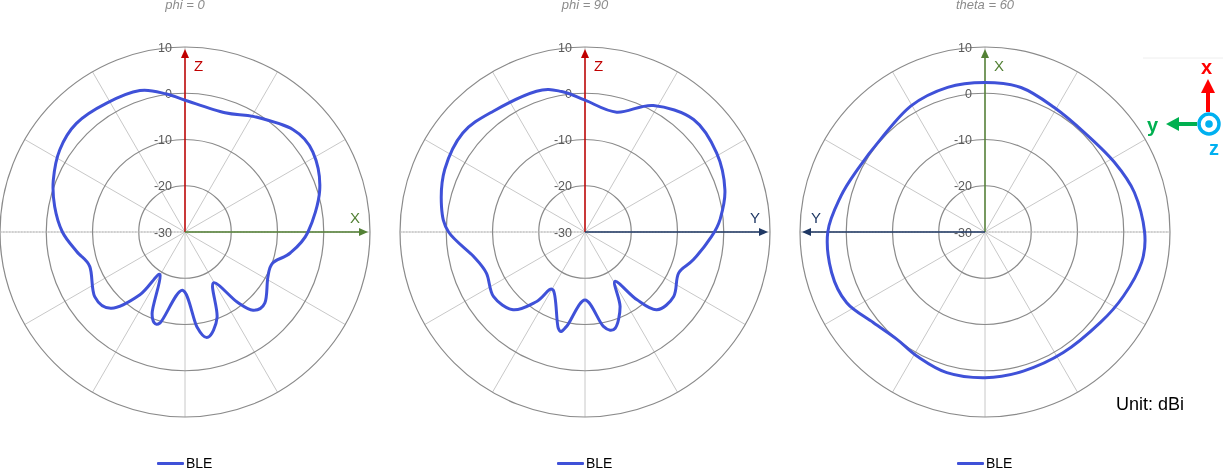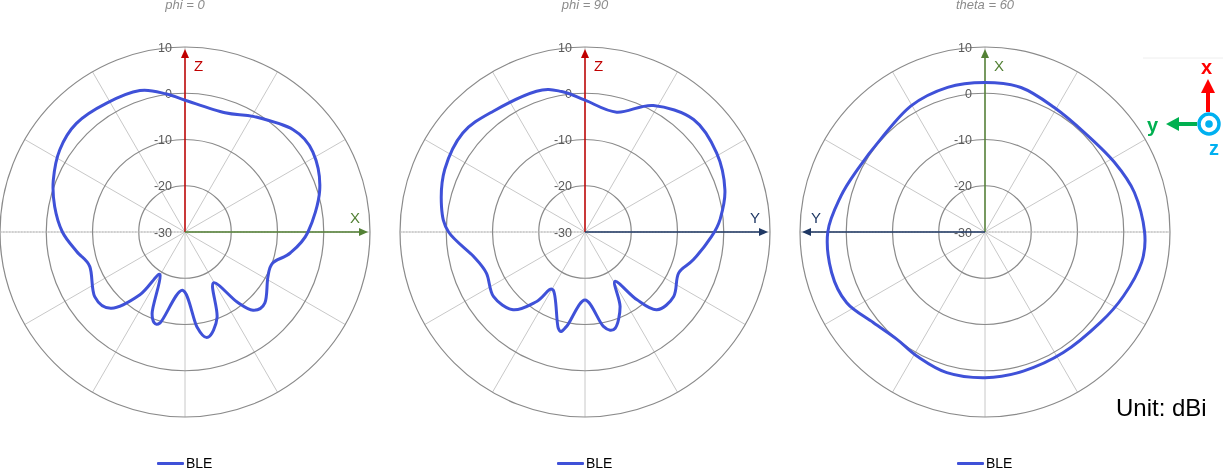--- a/index.html
+++ b/index.html
@@ -1,21 +1,21 @@
 <!DOCTYPE html>
 <html><head>
   <meta charset="utf-8">
   <style>
     html, body { margin: 0; padding: 0; background: #ffffff; }
     body { width: 1223px; height: 469px; overflow: hidden; position: relative; font-family: "Liberation Sans", sans-serif; }
     #stage { position: absolute; left: 0; top: 0; width: 1223px; height: 469px; }
     .title { position: absolute; top: -3px; font-style: italic; font-size: 13px; color: #8c8c8c; transform: translateX(-50%); white-space: nowrap; }
     .legend { position: absolute; top: 455px; display: flex; align-items: center; font-size: 14px; color: #000; }
     .legend .swatch { display: inline-block; width: 27px; height: 3px; background: #3f51d8; margin-right: 2px; border-radius: 1px; }
-    .unit { position: absolute; left: 1116px; top: 394px; font-size: 24px; color: #000; }
+    .unit { position: absolute; left: 1116px; top: 394px; font-size: 18px; color: #000; }
     svg text { font-family: "Liberation Sans", sans-serif; }
   </style>
 </head>
 <body>
 
 <div id="stage">
   <svg id="plots-svg" width="1223" height="469" viewBox="0 0 1223 469" xmlns="http://www.w3.org/2000/svg" style="position:absolute;left:0;top:0;">
     <g id="plot-0">
         <line x1="185" y1="232" x2="185" y2="47" stroke="#c8c8c8" stroke-width="1"></line>
         <line x1="185" y1="232" x2="277.5" y2="71.78530029987883" stroke="#c8c8c8" stroke-width="1"></line>

